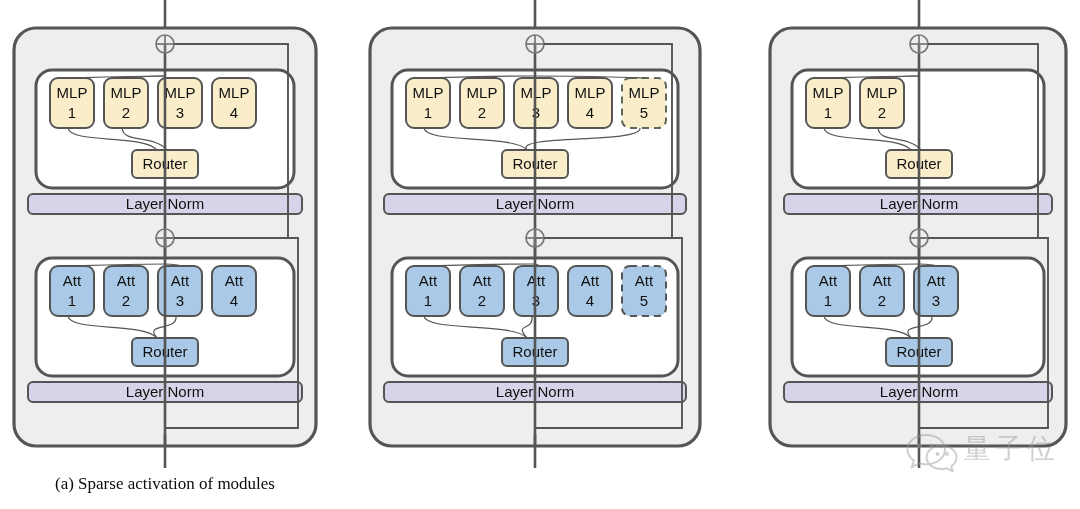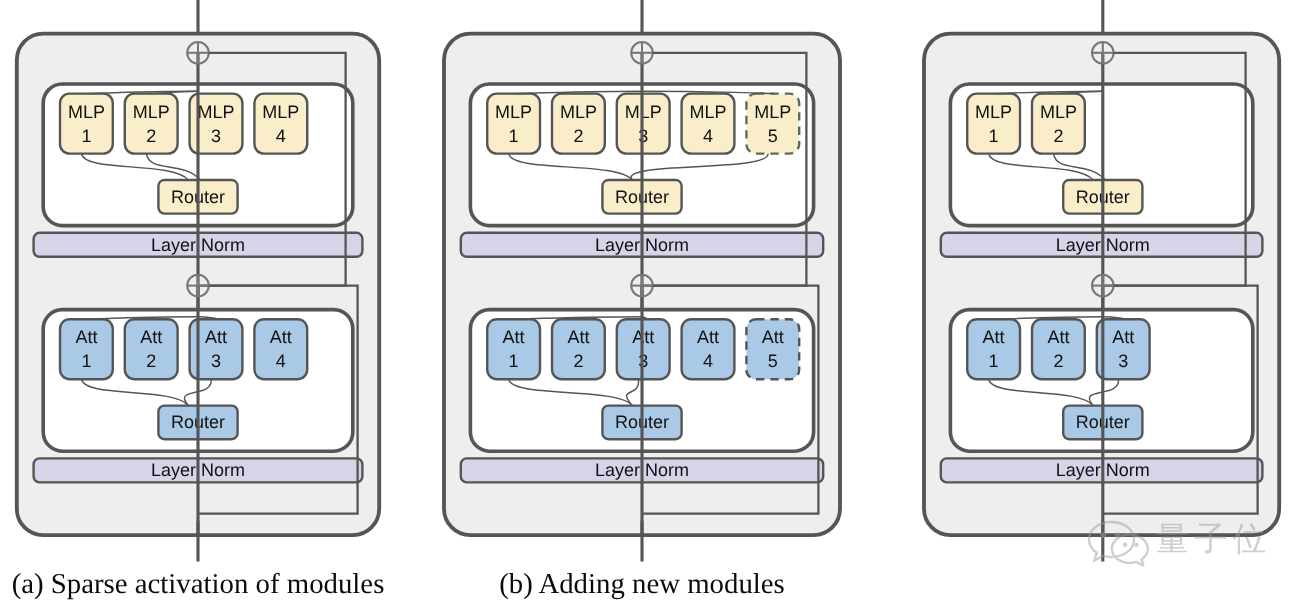--- a/index.html
+++ b/index.html
@@ -24,21 +24,21 @@
   .router-att{fill:#a9c9e6;stroke:#555555;stroke-width:2.0;}
   .lnorm{fill:#d8d3e8;stroke:#555555;stroke-width:2.0;}
 
   text.lbl{font-family:"Liberation Sans",sans-serif;fill:#111111;
            text-anchor:middle;dominant-baseline:middle;}
   text.mod-lbl{font-size:15px;}
   text.router-lbl{font-size:15px;}
   text.lnorm-lbl{font-size:15px;}
 
   .caption{position:absolute;font-family:"Liberation Serif",serif;
-           font-size:24px;color:#0b0b0b;white-space:nowrap;text-align:center;}
+           font-size:17px;color:#0b0b0b;white-space:nowrap;text-align:center;}
 
   #wm{position:absolute;left:905px;top:430px;width:175px;height:48px;
       opacity:.48;pointer-events:none;}
   #wm .wm-txt{position:absolute;left:58px;top:0;font-size:28px;
       color:#9c9c9c;font-family:"DejaVu Sans",sans-serif;letter-spacing:4px;
       white-space:nowrap;}
 </style>
 </head>
 <body>
 
@@ -205,21 +205,20 @@
         <circle cx="919" cy="238" r="9" class="addcircle"></circle>
         <line x1="910" y1="238" x2="928" y2="238" class="addcross"></line>
         <line x1="919" y1="229" x2="919" y2="247" class="addcross"></line>
         <path d="M 919 428 L 1048 428 L 1048 238 L 928 238" class="residual"></path>
         <path d="M 919 0 L 919 28" class="trunk"></path>
         <path d="M 919 434 L 919 468" class="trunk"></path>
       </g>
   </svg>
 
   <div class="caption" id="cap-a" style="top: 474px; left: 165px; width: auto; text-align: left; padding-left: 0px; transform: translateX(-50%);">(a) Sparse activation of modules</div>
-  <div class="caption" id="cap-b" style="top: 474px; left: 535px; width: auto; text-align: left; padding-left: 0px; transform: translateX(-50%);">(b) Adding new modules</div>
 
   <div id="wm">
     <svg width="56" height="42" viewBox="0 0 56 42">
       <path d="M21 5C10.5 5 2.5 11.5 2.5 19.5c0 4.4 2.5 8.3 6.4 11L7 37l7.3-3.7c2.1.6 4.4.9 6.7.9
                11 0 19-6.5 19-14.7C40 11.5 32 5 21 5z" fill="none" stroke="#9c9c9c" stroke-width="2"></path>
       <circle cx="14.5" cy="16" r="2.4" fill="#9c9c9c"></circle>
       <circle cx="26.5" cy="16" r="2.4" fill="#9c9c9c"></circle>
       <path d="M36.5 15.5c8 0 15 5.2 15 11.8 0 3.6-2 6.8-5.2 9l1.4 5-5.8-3c-1.7.5-3.6.8-5.4.8
                -8.2 0-15-5.3-15-11.8 0-6.6 6.8-11.8 15-11.8z" fill="none" stroke="#9c9c9c" stroke-width="2"></path>
       <circle cx="32.5" cy="24" r="1.9" fill="#9c9c9c"></circle>

